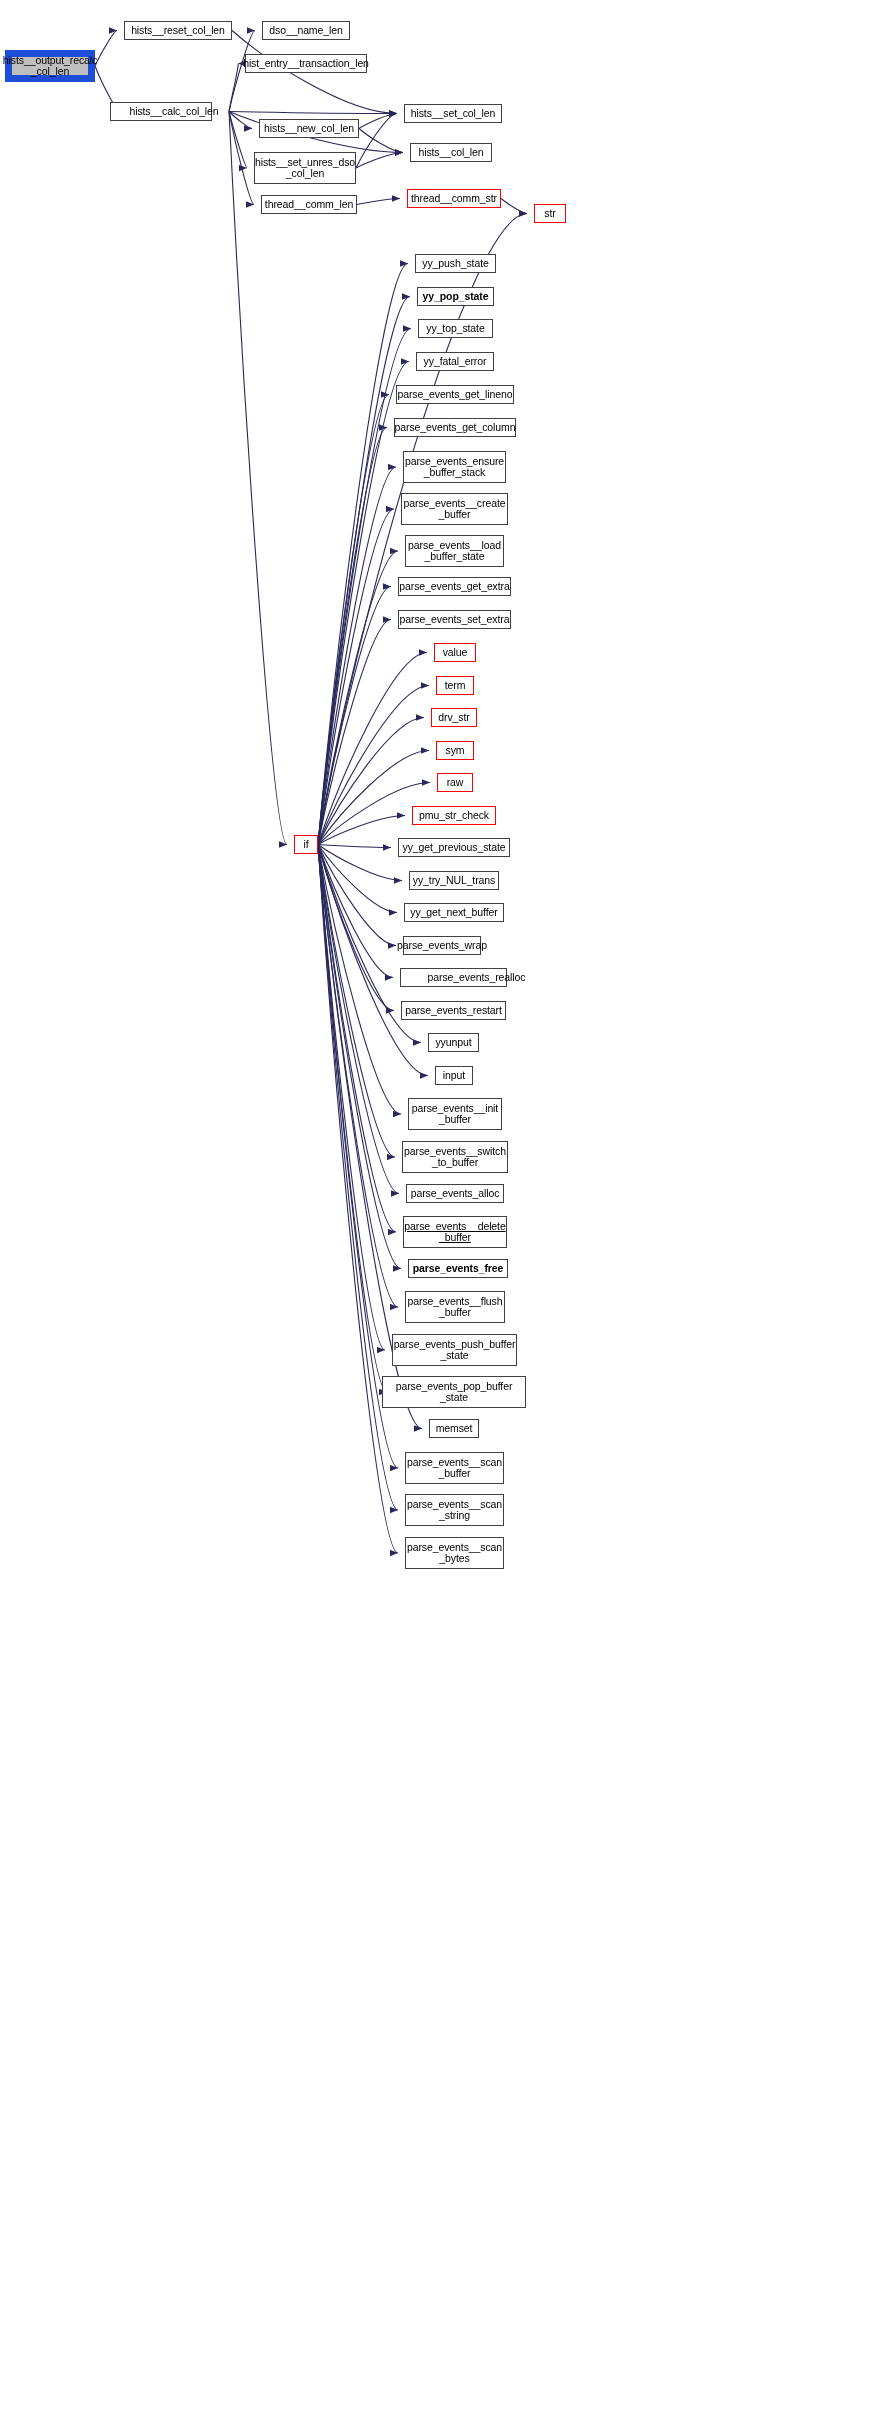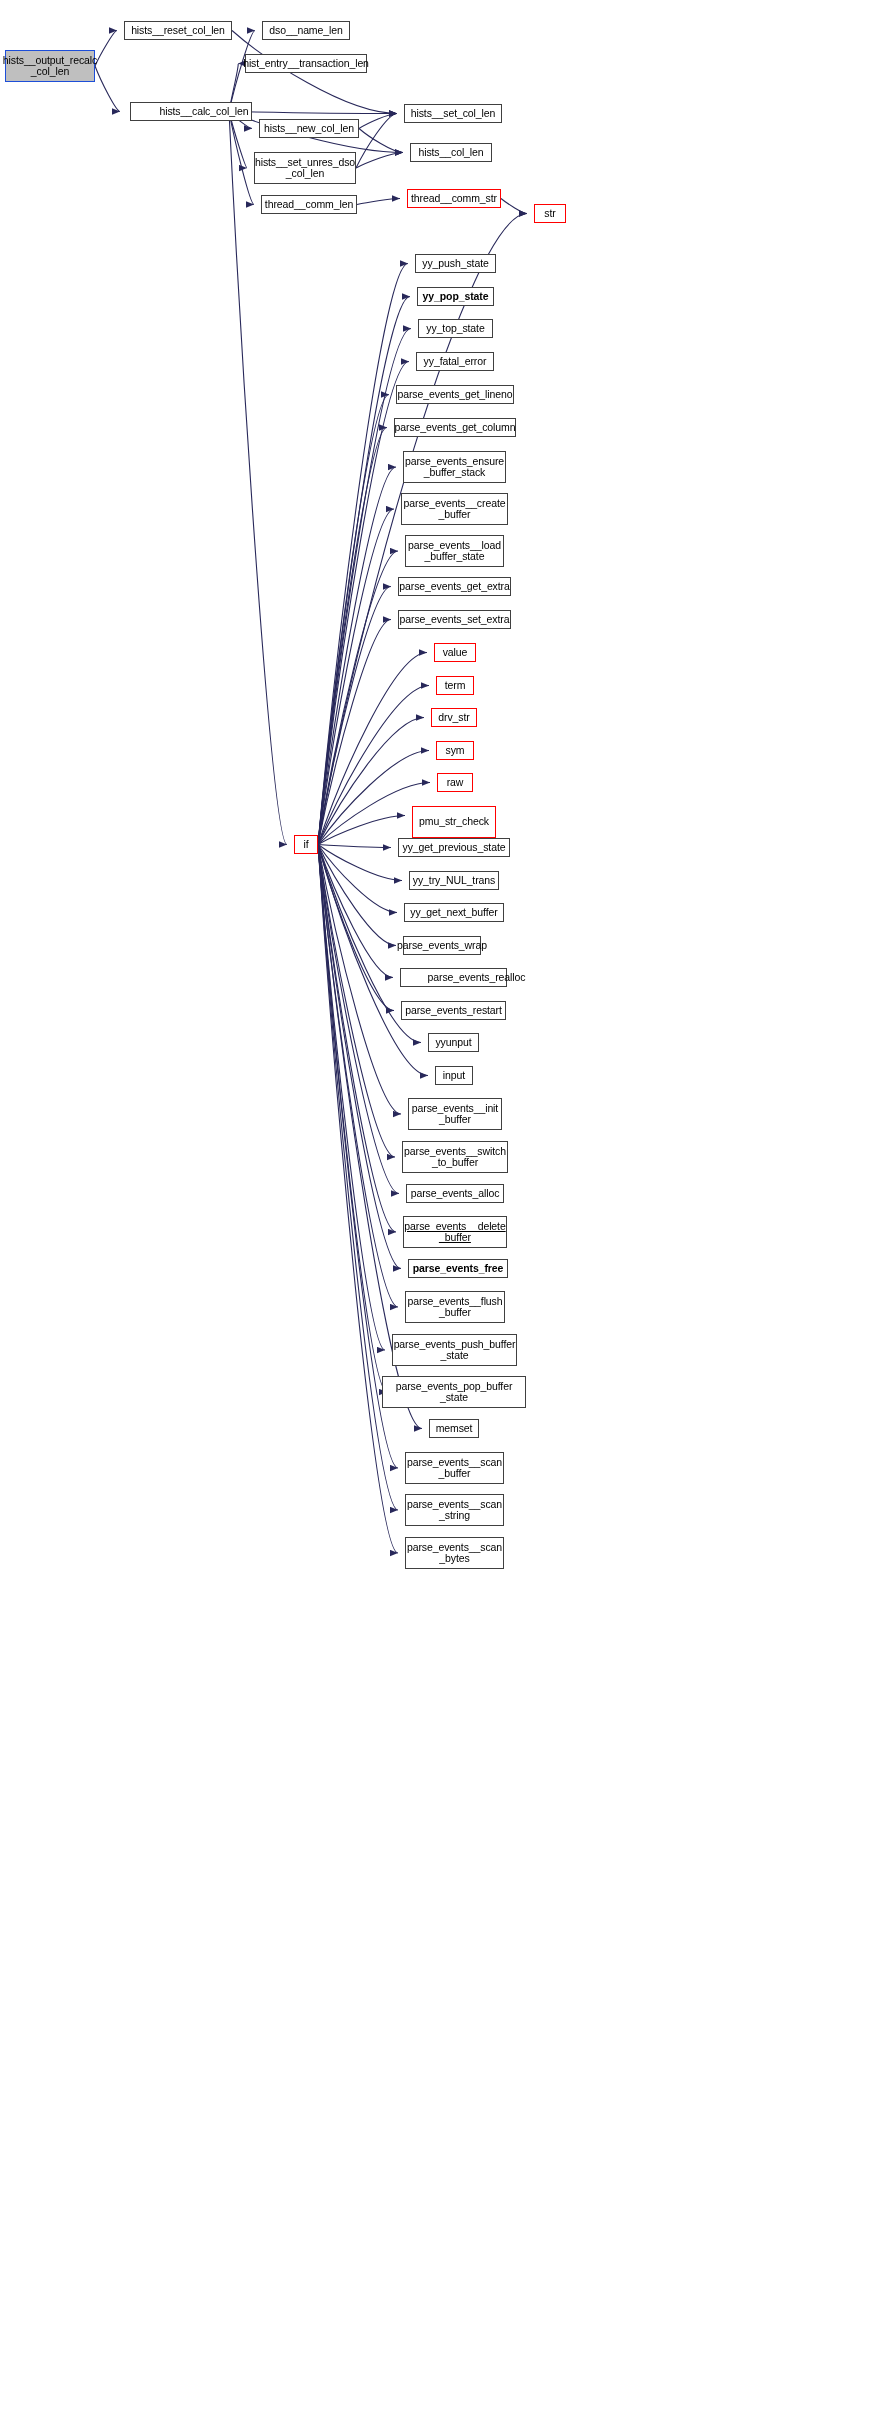--- a/index.html
+++ b/index.html
@@ -38,21 +38,21 @@
     border: 1px solid #404040;
     white-space: pre-line;
     letter-spacing: -0.1px;
     padding: 0 2px;
   }
   .node.red {
     border: 1px solid #ff0000;
   }
   .node.current {
     background: #bfbfbf;
-    border: 1px solid #1d4ed8;
+    border: 7px solid #1d4ed8;
   }
 </style>
 </head>
 <body>
 
 <div id="graph">
   <svg class="edges" id="edge-layer" viewBox="0 0 881 2435">
     <defs>
       <marker id="arrow" markerWidth="9" markerHeight="9" refX="8" refY="3.2" orient="auto" markerUnits="userSpaceOnUse">
         <path d="M0,0 L8,3.2 L0,6.4 z" fill="#28285a"></path>
@@ -113,21 +113,21 @@
         <path d="M318,844.5 C338.646,1043.06 391.149,1428.5 422,1428.5" marker-end="url(#arrow)" stroke="#28285a" stroke-width="1.1" fill="none"></path>
         <path d="M318,844.5 C334.182,1056.49 375.33299999999997,1468 398,1468" marker-end="url(#arrow)" stroke="#28285a" stroke-width="1.1" fill="none"></path>
         <path d="M318,844.5 C334.182,1070.77 375.33299999999997,1510 398,1510" marker-end="url(#arrow)" stroke="#28285a" stroke-width="1.1" fill="none"></path>
         <path d="M318,844.5 C334.182,1085.39 375.33299999999997,1553 398,1553" marker-end="url(#arrow)" stroke="#28285a" stroke-width="1.1" fill="none"></path>
       </g>
   </svg>
   <div id="node-layer">
       <div class="node current" style="left: 5px; top: 50px; width: 90px; height: 32px;">hists__output_recalc
 _col_len</div>
       <div class="node" style="left: 124px; top: 21px; width: 108px; height: 19px;">hists__reset_col_len</div>
-      <div class="node" style="left: 130px; top: 102px; width: 122px; height: 19px; padding-left: 28px;">hists__calc_col_len</div>
+      <div class="node" style="left: 110px; top: 102px; width: 102px; height: 19px; padding-left: 28px;">hists__calc_col_len</div>
       <div class="node" style="left: 262px; top: 21px; width: 88px; height: 19px;">dso__name_len</div>
       <div class="node" style="left: 245px; top: 54px; width: 122px; height: 19px;">hist_entry__transaction_len</div>
       <div class="node" style="left: 404px; top: 104px; width: 98px; height: 19px;">hists__set_col_len</div>
       <div class="node" style="left: 259px; top: 119px; width: 100px; height: 19px;">hists__new_col_len</div>
       <div class="node" style="left: 410px; top: 143px; width: 82px; height: 19px;">hists__col_len</div>
       <div class="node" style="left: 254px; top: 152px; width: 102px; height: 32px;">hists__set_unres_dso
 _col_len</div>
       <div class="node" style="left: 261px; top: 195px; width: 96px; height: 19px;">thread__comm_len</div>
       <div class="node red" style="left: 407px; top: 189px; width: 94px; height: 19px;">thread__comm_str</div>
       <div class="node red" style="left: 534px; top: 204px; width: 32px; height: 19px;">str</div>
@@ -144,21 +144,21 @@
 _buffer</div>
       <div class="node" style="left: 405px; top: 535px; width: 99px; height: 32px;">parse_events__load
 _buffer_state</div>
       <div class="node" style="left: 398px; top: 577px; width: 113px; height: 19px;">parse_events_get_extra</div>
       <div class="node" style="left: 398px; top: 610px; width: 113px; height: 19px;">parse_events_set_extra</div>
       <div class="node red" style="left: 434px; top: 643px; width: 42px; height: 19px;">value</div>
       <div class="node red" style="left: 436px; top: 676px; width: 38px; height: 19px;">term</div>
       <div class="node red" style="left: 431px; top: 708px; width: 46px; height: 19px;">drv_str</div>
       <div class="node red" style="left: 436px; top: 741px; width: 38px; height: 19px;">sym</div>
       <div class="node red" style="left: 437px; top: 773px; width: 36px; height: 19px;">raw</div>
-      <div class="node red" style="left: 412px; top: 806px; width: 84px; height: 32px;">pmu_str_check</div>
+      <div class="node red" style="left: 412px; top: 806px; width: 84px; height: 19px;">pmu_str_check</div>
       <div class="node" style="left: 398px; top: 838px; width: 112px; height: 19px;">yy_get_previous_state</div>
       <div class="node" style="left: 409px; top: 871px; width: 90px; height: 19px;">yy_try_NUL_trans</div>
       <div class="node" style="left: 404px; top: 903px; width: 100px; height: 19px;">yy_get_next_buffer</div>
       <div class="node" style="left: 403px; top: 936px; width: 78px; height: 19px;">parse_events_wrap</div>
       <div class="node" style="left: 400px; top: 968px; width: 107px; height: 19px; padding-left: 48px;">parse_events_realloc</div>
       <div class="node" style="left: 401px; top: 1001px; width: 105px; height: 19px;">parse_events_restart</div>
       <div class="node" style="left: 428px; top: 1033px; width: 51px; height: 19px;">yyunput</div>
       <div class="node" style="left: 435px; top: 1066px; width: 38px; height: 19px;">input</div>
       <div class="node" style="left: 408px; top: 1098px; width: 94px; height: 32px;">parse_events__init
 _buffer</div>

